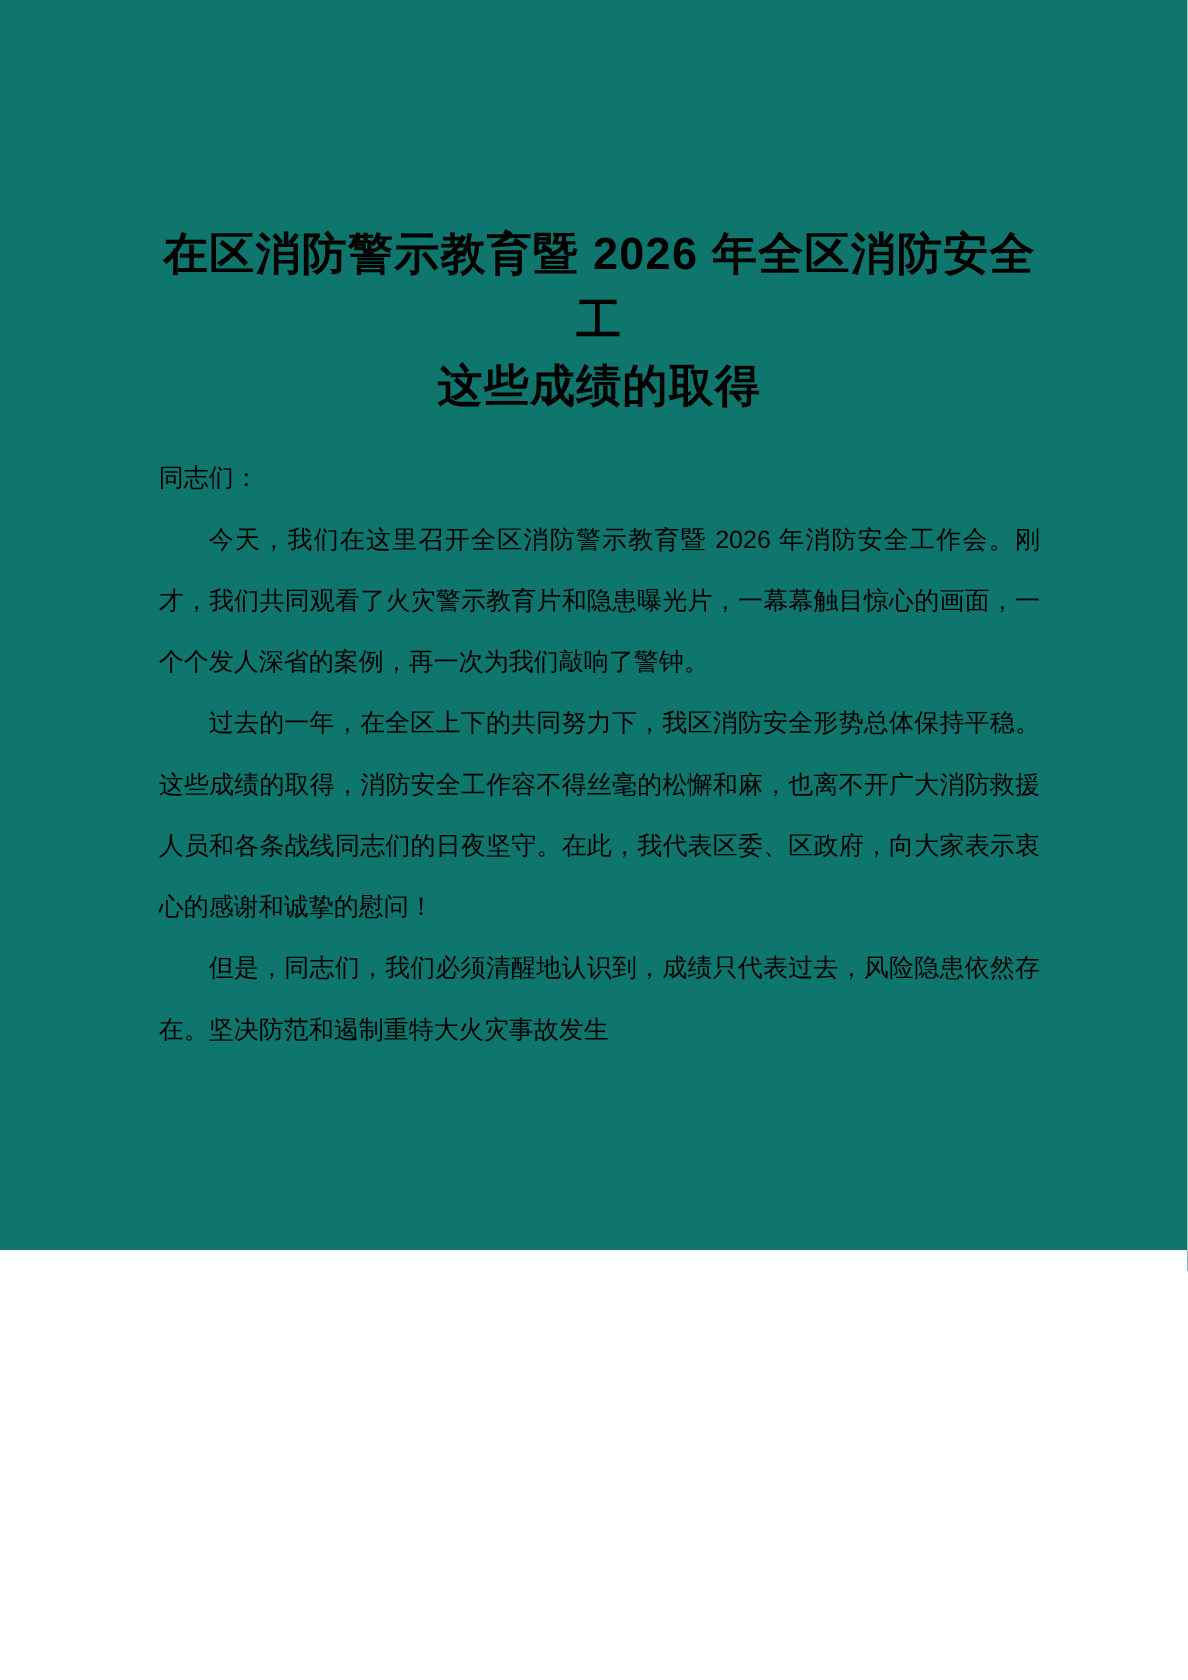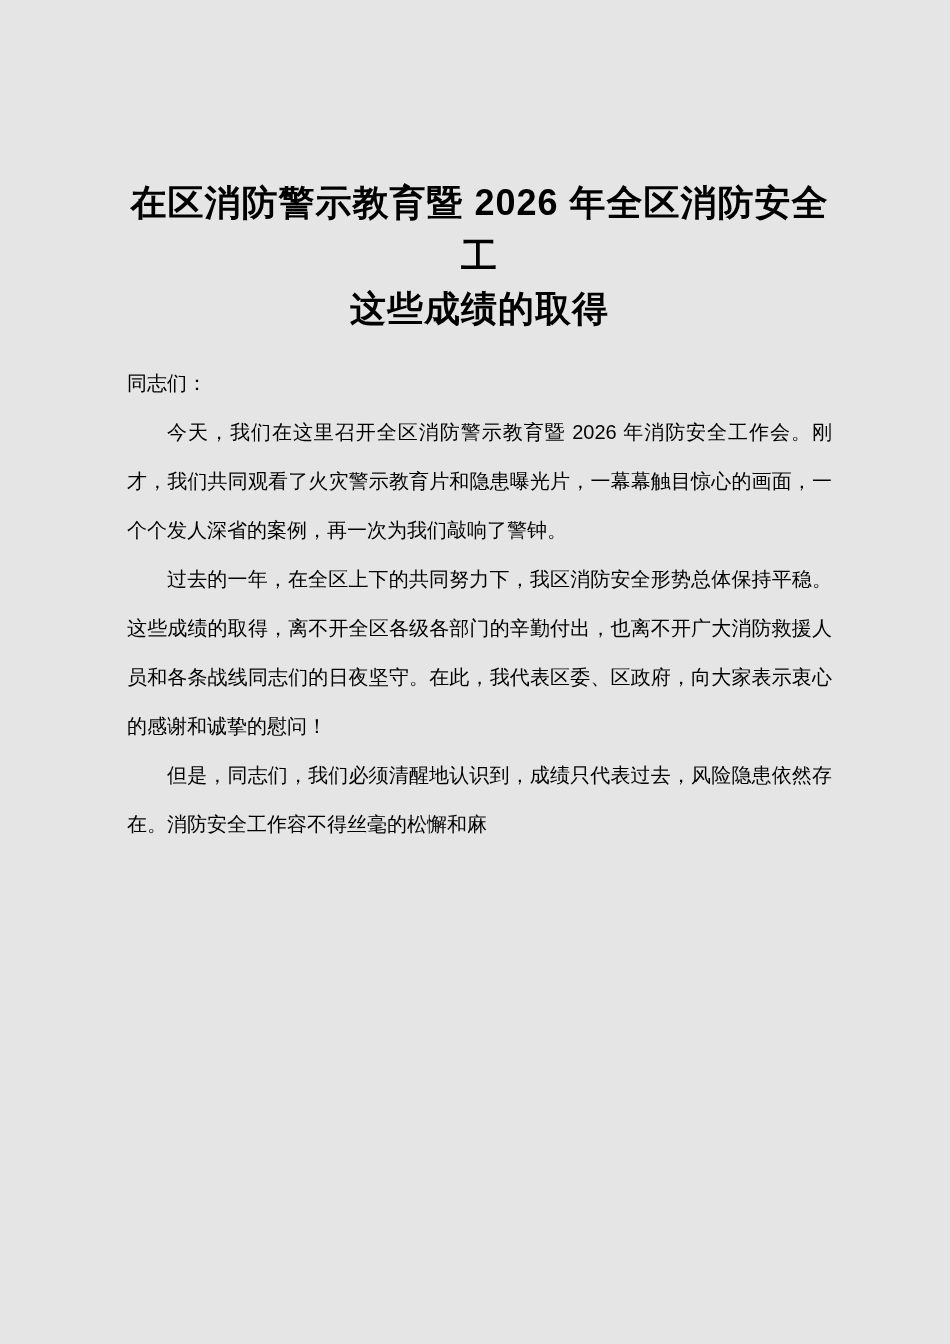--- a/index.html
+++ b/index.html
@@ -3,23 +3,23 @@
 <meta charset="utf-8">
 <style>
   html, body {
     margin: 0;
     padding: 0;
     background: #ffffff;
   }
   .page {
     position: relative;
     width: 950px;
-    height: 1344px;
+    height: 1000px;
     margin: 0 auto;
-    background: #e5e5e5;
+    background: #0f766e;
     color: #000000;
     font-family: "Liberation Sans", "DejaVu Sans", sans-serif;
     overflow: hidden;
     box-sizing: border-box;
   }
   .content {
     padding: 0 118px 0 127px;
     box-sizing: border-box;
   }
   .title {
@@ -57,17 +57,17 @@
 
 <div class="page">
   <div class="content">
     <h1 class="title">
       <span class="title-line">在区消防警示教育暨 2026 年全区消防安全工</span>
       <span class="title-line">这些成绩的取得</span>
     </h1>
     <div class="body-text">
       <p class="salutation">同志们：</p>
       <p class="para">今天，我们在这里召开全区消防警示教育暨 2026 年消防安全工作会。刚才，我们共同观看了火灾警示教育片和隐患曝光片，一幕幕触目惊心的画面，一个个发人深省的案例，再一次为我们敲响了警钟。</p>
-      <p class="para">过去的一年，在全区上下的共同努力下，我区消防安全形势总体保持平稳。这些成绩的取得，离不开全区各级各部门的辛勤付出，也离不开广大消防救援人员和各条战线同志们的日夜坚守。在此，我代表区委、区政府，向大家表示衷心的感谢和诚挚的慰问！</p>
-      <p class="para">但是，同志们，我们必须清醒地认识到，成绩只代表过去，风险隐患依然存在。消防安全工作容不得丝毫的松懈和麻</p>
+      <p class="para">过去的一年，在全区上下的共同努力下，我区消防安全形势总体保持平稳。这些成绩的取得，消防安全工作容不得丝毫的松懈和麻，也离不开广大消防救援人员和各条战线同志们的日夜坚守。在此，我代表区委、区政府，向大家表示衷心的感谢和诚挚的慰问！</p>
+      <p class="para">但是，同志们，我们必须清醒地认识到，成绩只代表过去，风险隐患依然存在。坚决防范和遏制重特大火灾事故发生</p>
     </div>
   </div>
 </div>
 
 </body></html>

